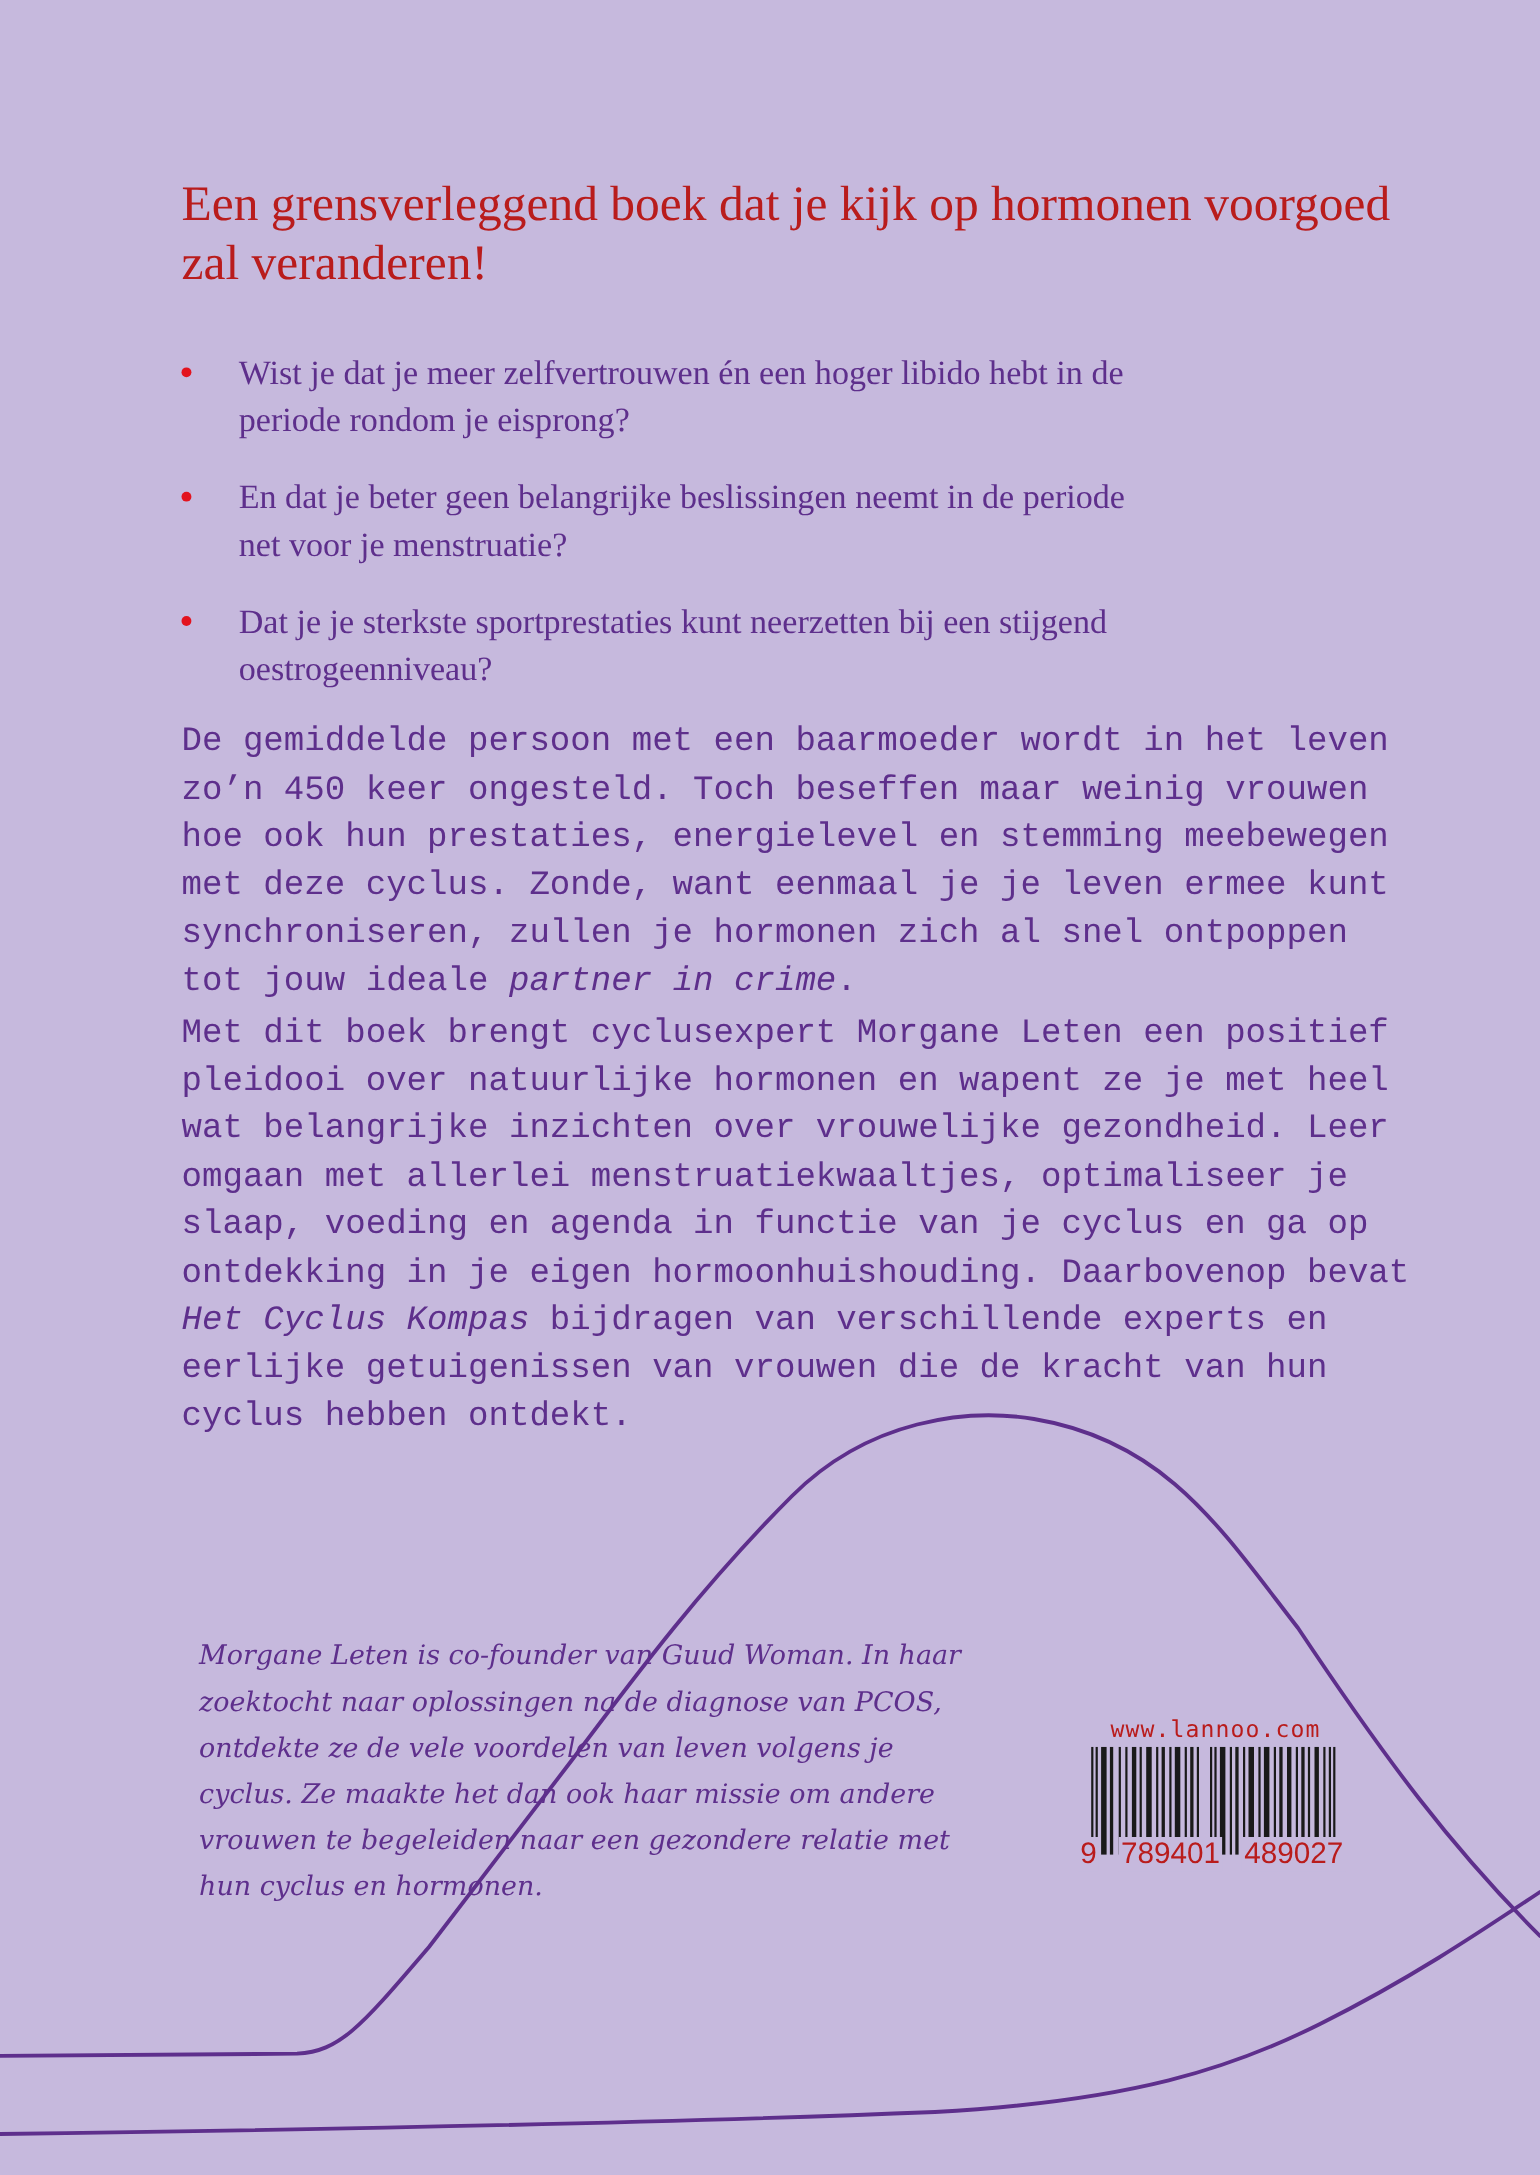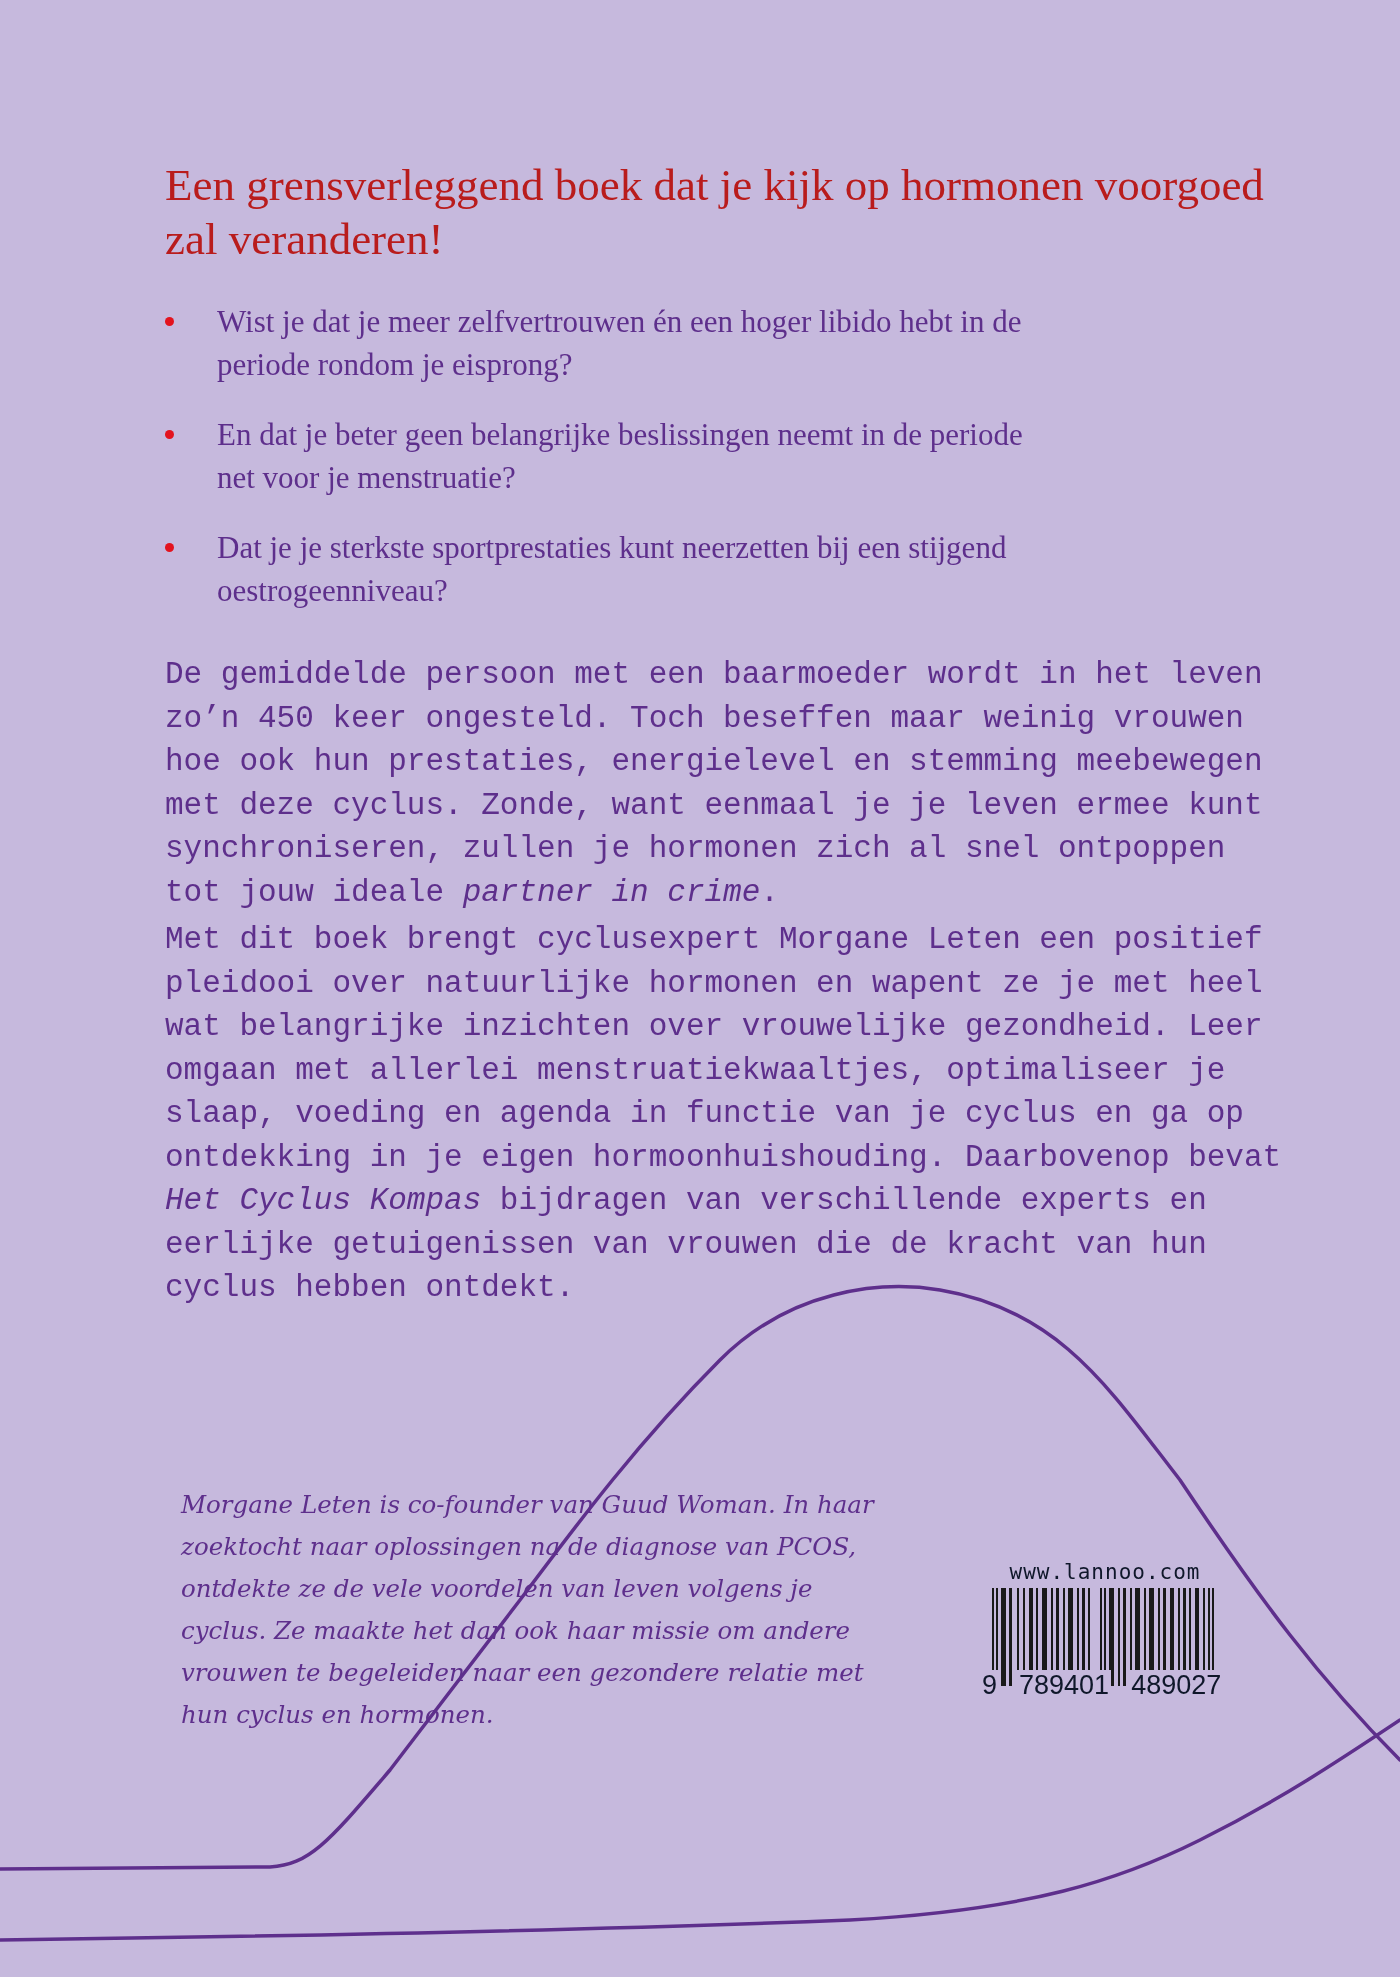--- a/index.html
+++ b/index.html
@@ -17,42 +17,42 @@
     font-size: 45px; line-height: 54px; color: #b91c1c;
     margin: 0; font-weight: normal;
   }
   .bullets {
     position: absolute; left: 165px; top: 300px; width: 900px;
     list-style: none; margin: 0; padding: 0;
   }
   .bullets li {
     position: relative; padding-left: 52px;
     font-family: "Liberation Serif", serif;
-    font-size: 31px; line-height: 43px; margin-bottom: 27px;
+    font-size: 31px; line-height: 43px; margin-bottom: 27px; margin-top: 17px;
   }
   .bullet-dot {
     position: absolute; left: 0; top: 17px;
     width: 9px; height: 9px; border-radius: 50%; background: #e3131e;
   }
   .para {
     position: absolute; left: 165px; width: 1120px;
     font-family: Liberation Mono, monospace;
     font-size: 31px; line-height: 43.5px; margin: 0;
   }
   .p1 { top: 653px; }
   .p2 { top: 918px; }
   .bio {
     position: absolute; left: 165px; top: 1468px; width: 700px;
     font-family: "DejaVu Serif", serif; font-style: italic;
     font-size: 24.5px; line-height: 42px; margin: 16px;
   }
   em { font-style: italic; }
   .barcode-block {
     position: absolute; left: 980px; top: 1560px; width: 250px;
-    color: #0f172a;
+    color: #b91c1c;
   }
   .barcode-url {
     font-family: "DejaVu Sans Mono", monospace;
     font-size: 21px; letter-spacing: 1px; text-align: center; display: block;
   }
   .barcode-bars { display: block; width: 235px; height: 110px; margin-left: 10px; margin-top: 4px; }
   .barcode-digits {
     font-family: "Liberation Sans", sans-serif; font-size: 27px;
     display: flex; gap: 18px; margin-top: -28px; position: relative;
   }

